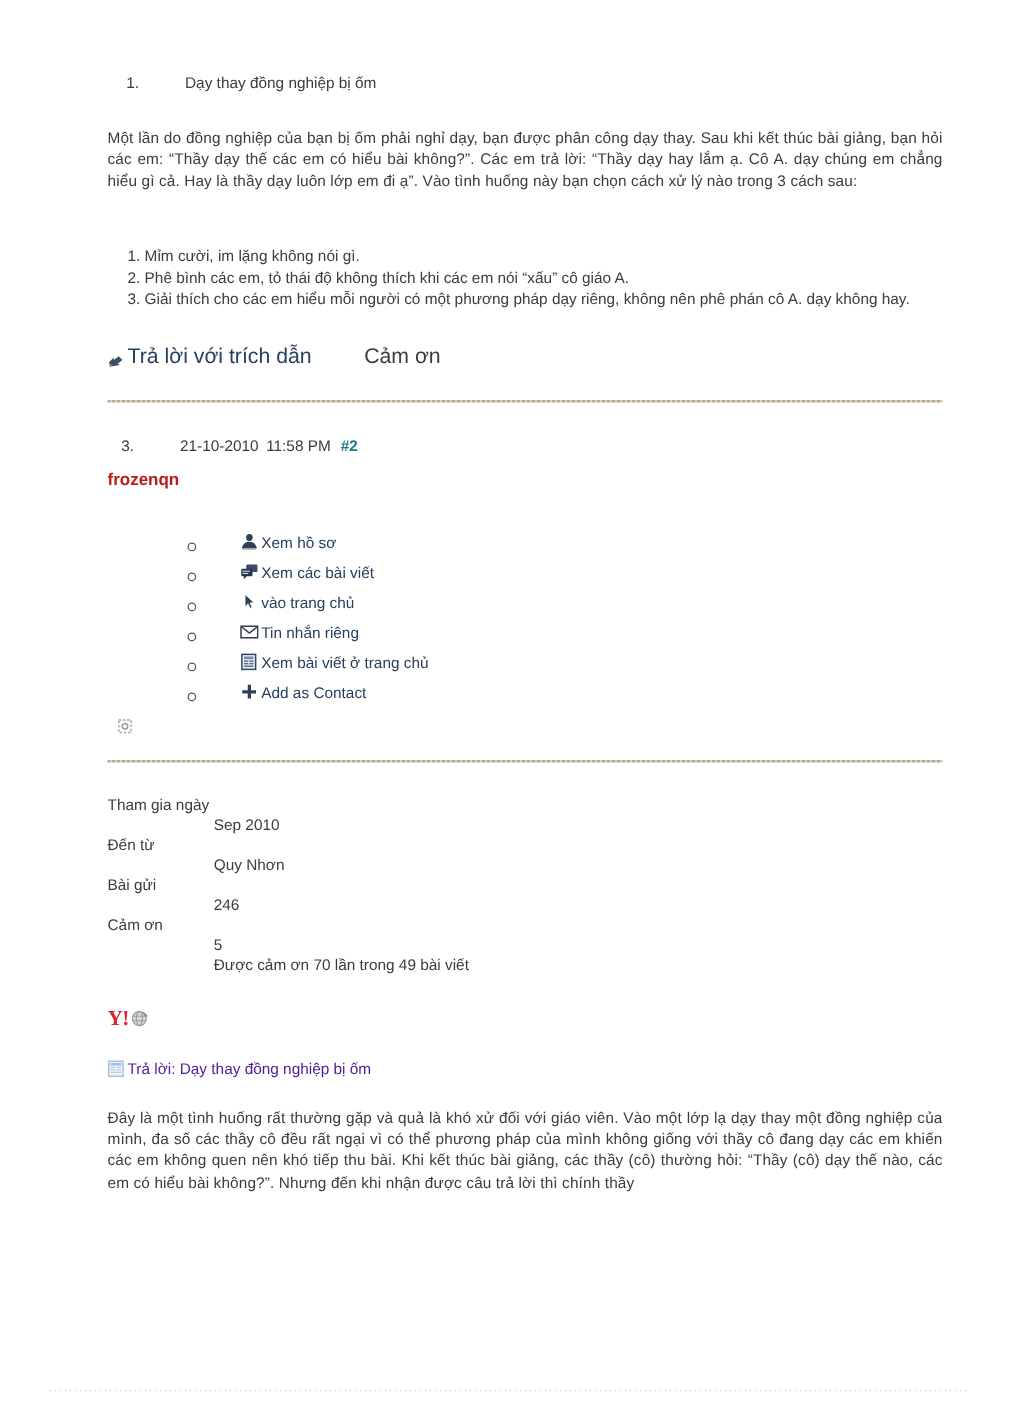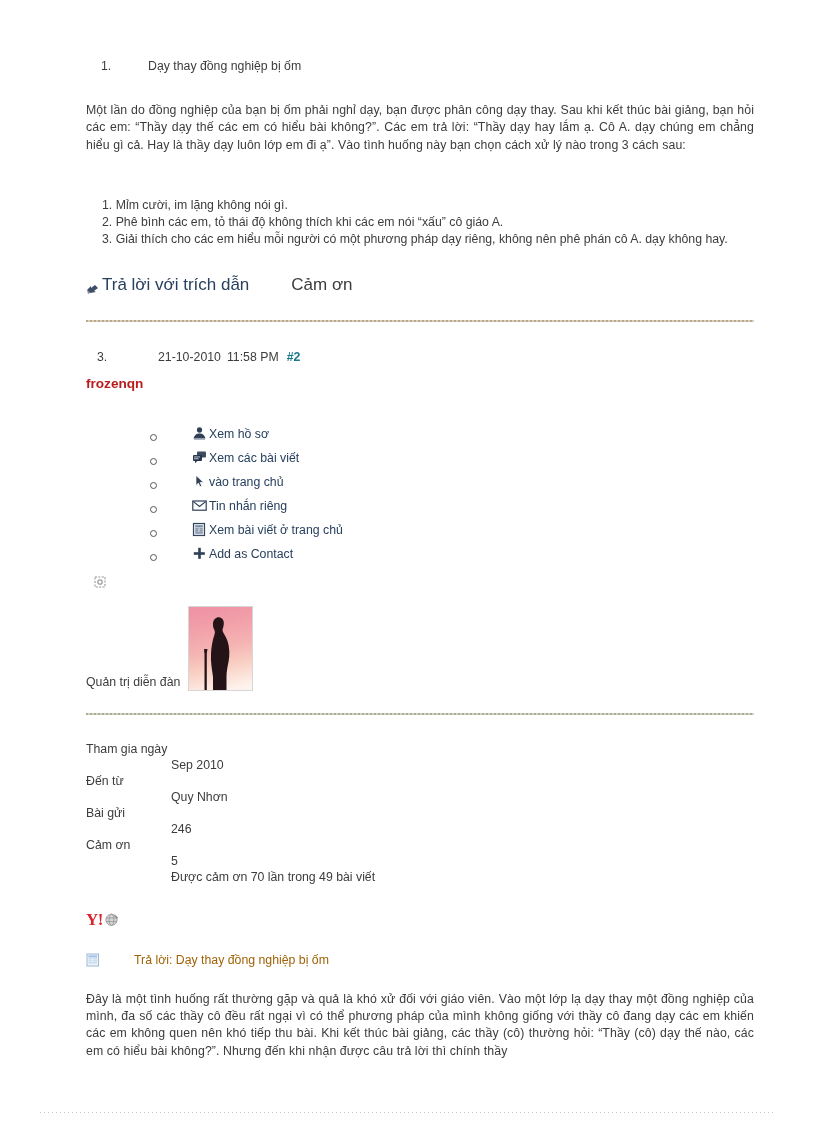--- a/index.html
+++ b/index.html
@@ -104,21 +104,21 @@
   }
 
   
   .post-meta {
     display: flex;
     font-size: 12.3px;
     color: #3c3c3c;
     margin-top: 28px;
   }
   .post-meta .num { width: 20px; margin-left: 11px; flex: none; }
-  .post-meta .date { margin-left: 41px; }
+  .post-meta .date { margin-left: 27px; }
   .post-meta .time { margin-left: 6px; }
   .post-meta .anchor {
     margin-left: 8px;
     color: #1a7a8c;
     font-weight: bold;
     text-decoration: none;
   }
 
   .username {
     margin-top: 12px;
@@ -214,22 +214,21 @@
     line-height: 17px;
     letter-spacing: -0.5px;
   }
 
   
   .reply-title {
     margin-top: 24px;
     display: flex;
     align-items: center;
     font-size: 12.3px;
-    color: #a16207;
-    gap: 32px;
+    color: #4c1d95;
   }
   .reply-icon { width: 14px; height: 14px; flex: none; margin-right: 2px; }
 
   .body-para { margin-top: 24px; }
 
   .bottom-sep {
     position: absolute;
     left: 40px;
     right: 40px;
     top: 1112px;
@@ -362,45 +361,20 @@
       </div>
     </div>
 
     <div class="status-icon">
       <svg viewBox="0 0 12 12" width="12" height="12">
         <rect x="1" y="1" width="10" height="10" fill="none" stroke="#b6b6b6" stroke-width="1.6" stroke-dasharray="2 1.4"></rect>
         <circle cx="6" cy="6" r="2.2" fill="#ffffff" stroke="#9d9d9d" stroke-width="1.3"></circle>
       </svg>
     </div>
 
-    <div class="avatar-wrap">
-      <span class="rank-label">Quản trị diễn đàn</span>
-      <span class="avatar">
-        <svg viewBox="0 0 63 83" width="63" height="83" style="position:absolute;left:0;top:0">
-          <defs>
-            <linearGradient id="avgrad" x1="0.45" y1="0" x2="0.62" y2="1">
-              <stop offset="0%" stop-color="#ef94a5"></stop>
-              <stop offset="25%" stop-color="#f2a2ab"></stop>
-              <stop offset="50%" stop-color="#f5b5b3"></stop>
-              <stop offset="72%" stop-color="#f9d0c4"></stop>
-              <stop offset="100%" stop-color="#fdf3ec"></stop>
-            </linearGradient>
-          </defs>
-          <rect width="63" height="83" fill="url(#avgrad)"></rect>
-          <path d="M24 17 C24 12 28 9.5 31 10.5 C34.5 11.6 35.5 15 34.5 19
-                   C34 21.5 33 22.6 33.8 24.5 C34.8 27 37 29.5 38.5 34
-                   C40.5 40 41 48 39.5 55 C38.5 60 37.5 64 37.5 70
-                   L37.5 83 L24 83 L24 70 C23 62 21.5 55 22 47
-                   C22.3 40 23.5 33 25.5 27.5 C26.3 25.3 25.8 23.5 24.8 21.8
-                   C24.2 20.6 24 19 24 17 Z" fill="#241418"></path>
-          <rect x="15.5" y="44" width="2.3" height="39" fill="#241418"></rect>
-          <path d="M15 42 L18.5 42 L17.8 46 L15.6 46 Z" fill="#241418"></path>
-        </svg>
-      </span>
-    </div>
 
     <div style="height:22px"></div>
 
     <div class="sep sep-green"></div>
 
     <div class="stats">
       <div class="stat-label">Tham gia ngày</div>
       <div class="stat-value">Sep 2010</div>
       <div class="stat-label">Đến từ</div>
       <div class="stat-value">Quy Nhơn</div>

